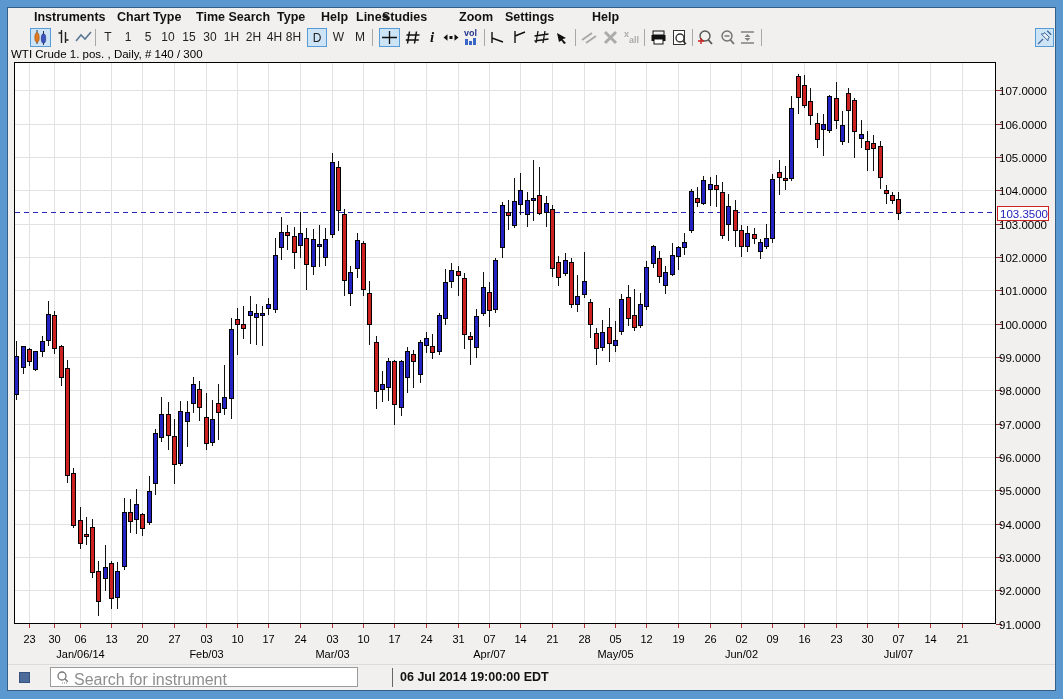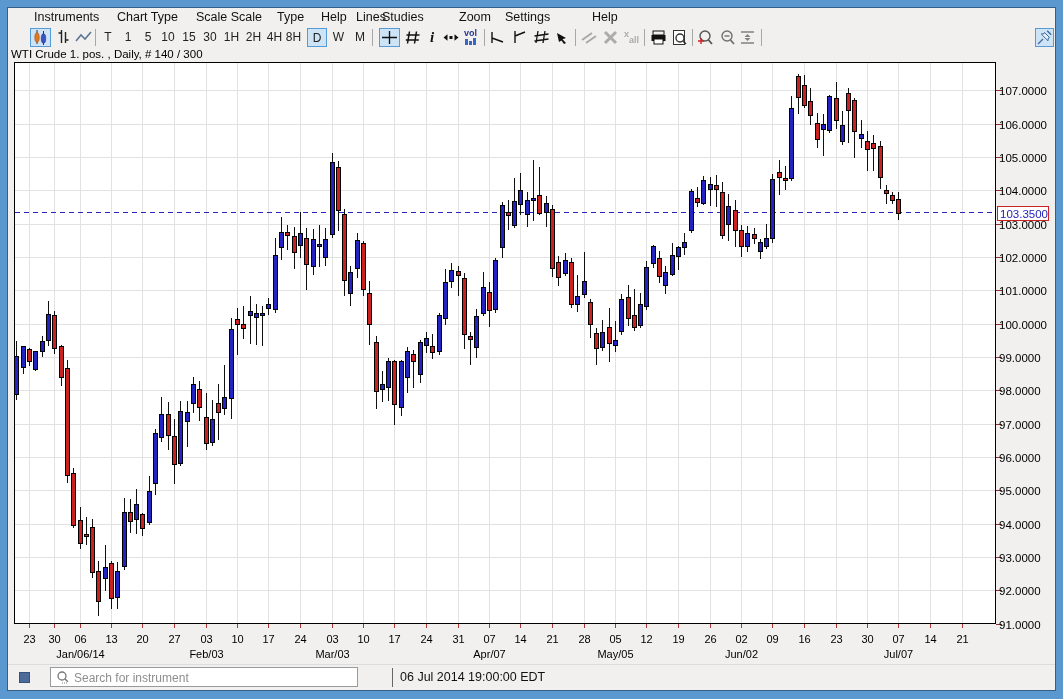--- a/index.html
+++ b/index.html
@@ -1,18 +1,18 @@
 <!DOCTYPE html>
 <html><head><meta charset="utf-8"><style>
 *{margin:0;padding:0;box-sizing:border-box}
 html,body{width:1063px;height:699px;overflow:hidden;font-family:"Liberation Sans",sans-serif}
 #win{position:relative;width:1063px;height:699px;background:#5b98d0}
 #inner{position:absolute;left:7px;top:7px;width:1049px;height:684px;background:#f1f0ef;border:1px solid #335f88}
 .abs{position:absolute}
-.mi{position:absolute;top:10px;font-weight:normal;font-size:12.5px;color:#111;white-space:nowrap}
+.mi{position:absolute;top:10px;font-weight:bold;font-size:12.5px;color:#111;white-space:nowrap}
 .tbt{position:absolute;top:28px;height:19px;line-height:18px;font-size:12px;color:#222;text-align:center}
 .sel{background:#cde3f6;border:1px solid #569bd5}
 .sep{position:absolute;top:29px;height:17px;width:1px;background:#a8a8a8}
 svg{position:absolute}
 </style></head>
 <body>
 <div id="win">
     <div id="inner"></div>
 <svg width="1063" height="699" viewBox="0 0 1063 699" style="position:absolute;left:0;top:0">
       <rect x="14.5" y="62.5" width="981.0" height="561.0" fill="#ffffff" stroke="none"></rect>
@@ -223,21 +223,21 @@
         <text x="999" y="128.5">106.0000</text>
         <text x="999" y="94.5">107.0000</text>
       </g>
       <rect x="997.5" y="206.5" width="51" height="14" fill="#ffffff" stroke="#cc2222" stroke-width="1" shape-rendering="crispEdges"></rect>
       <text x="1000" y="217.5" font-family="Liberation Sans, sans-serif" font-size="11.5" fill="#2222bb">103.3500</text>
       <text x="11" y="58" font-family="Liberation Sans, sans-serif" font-size="11.5" fill="#000000">WTI Crude 1. pos. , Daily, # 140 / 300</text>
     </svg>
 
 <div class="mi" style="left:34px">Instruments</div>
 <div class="mi" style="left:117px">Chart Type</div>
-<div class="mi" style="left:196px">Scale Scale</div>
+<div class="mi" style="left:196px">Time Search</div>
 <div class="mi" style="left:277px">Type</div>
 <div class="mi" style="left:321px">Help</div>
 <div class="mi" style="left:356px">Lines</div>
 <div class="mi" style="left:382px">Studies</div>
 <div class="mi" style="left:459px">Zoom</div>
 <div class="mi" style="left:505px">Settings</div>
 <div class="mi" style="left:592px">Help</div>
 
 <div class="abs sel" style="left:30px;top:28px;width:21px;height:19px"></div>
 <svg class="abs" style="left:30px;top:28px" width="21" height="19">
@@ -344,15 +344,15 @@
 </svg>
 
 <div class="abs" style="left:8px;top:664px;width:1047px;height:1px;background:#dcdcdc"></div>
 <div class="abs" style="left:19px;top:672px;width:11px;height:11px;background:#4c6b9a;border:1px solid #33527e"></div>
 <div class="abs" style="left:50px;top:667px;width:308px;height:20px;background:#fff;border:1px solid #9a9a9a"></div>
 <svg class="abs" style="left:54px;top:669px" width="22" height="17">
  <circle cx="8" cy="7" r="4" fill="none" stroke="#777" stroke-width="1.3"></circle>
  <path d="M10.8 9.8l3 3" stroke="#777" stroke-width="1.4"></path>
  <path d="M8 14h1M10 14h1M12 14h1" stroke="#888" stroke-width="1"></path>
 </svg>
-<div class="abs" style="left:74px;top:671px;font-size:12px;color:#8e8e8e">Search for instrument</div>
+<div class="abs" style="left:74px;top:671px;font-size:16px;color:#8e8e8e">Search for instrument</div>
 <div class="abs" style="left:392px;top:668px;width:1px;height:19px;background:#666"></div>
-<div class="abs" style="left:400px;top:670px;font-size:12.5px;font-weight:normal;color:#111">06 Jul 2014 19:00:00 EDT</div>
+<div class="abs" style="left:400px;top:670px;font-size:12.5px;font-weight:bold;color:#111">06 Jul 2014 19:00:00 EDT</div>
 </div>
 </body></html>

